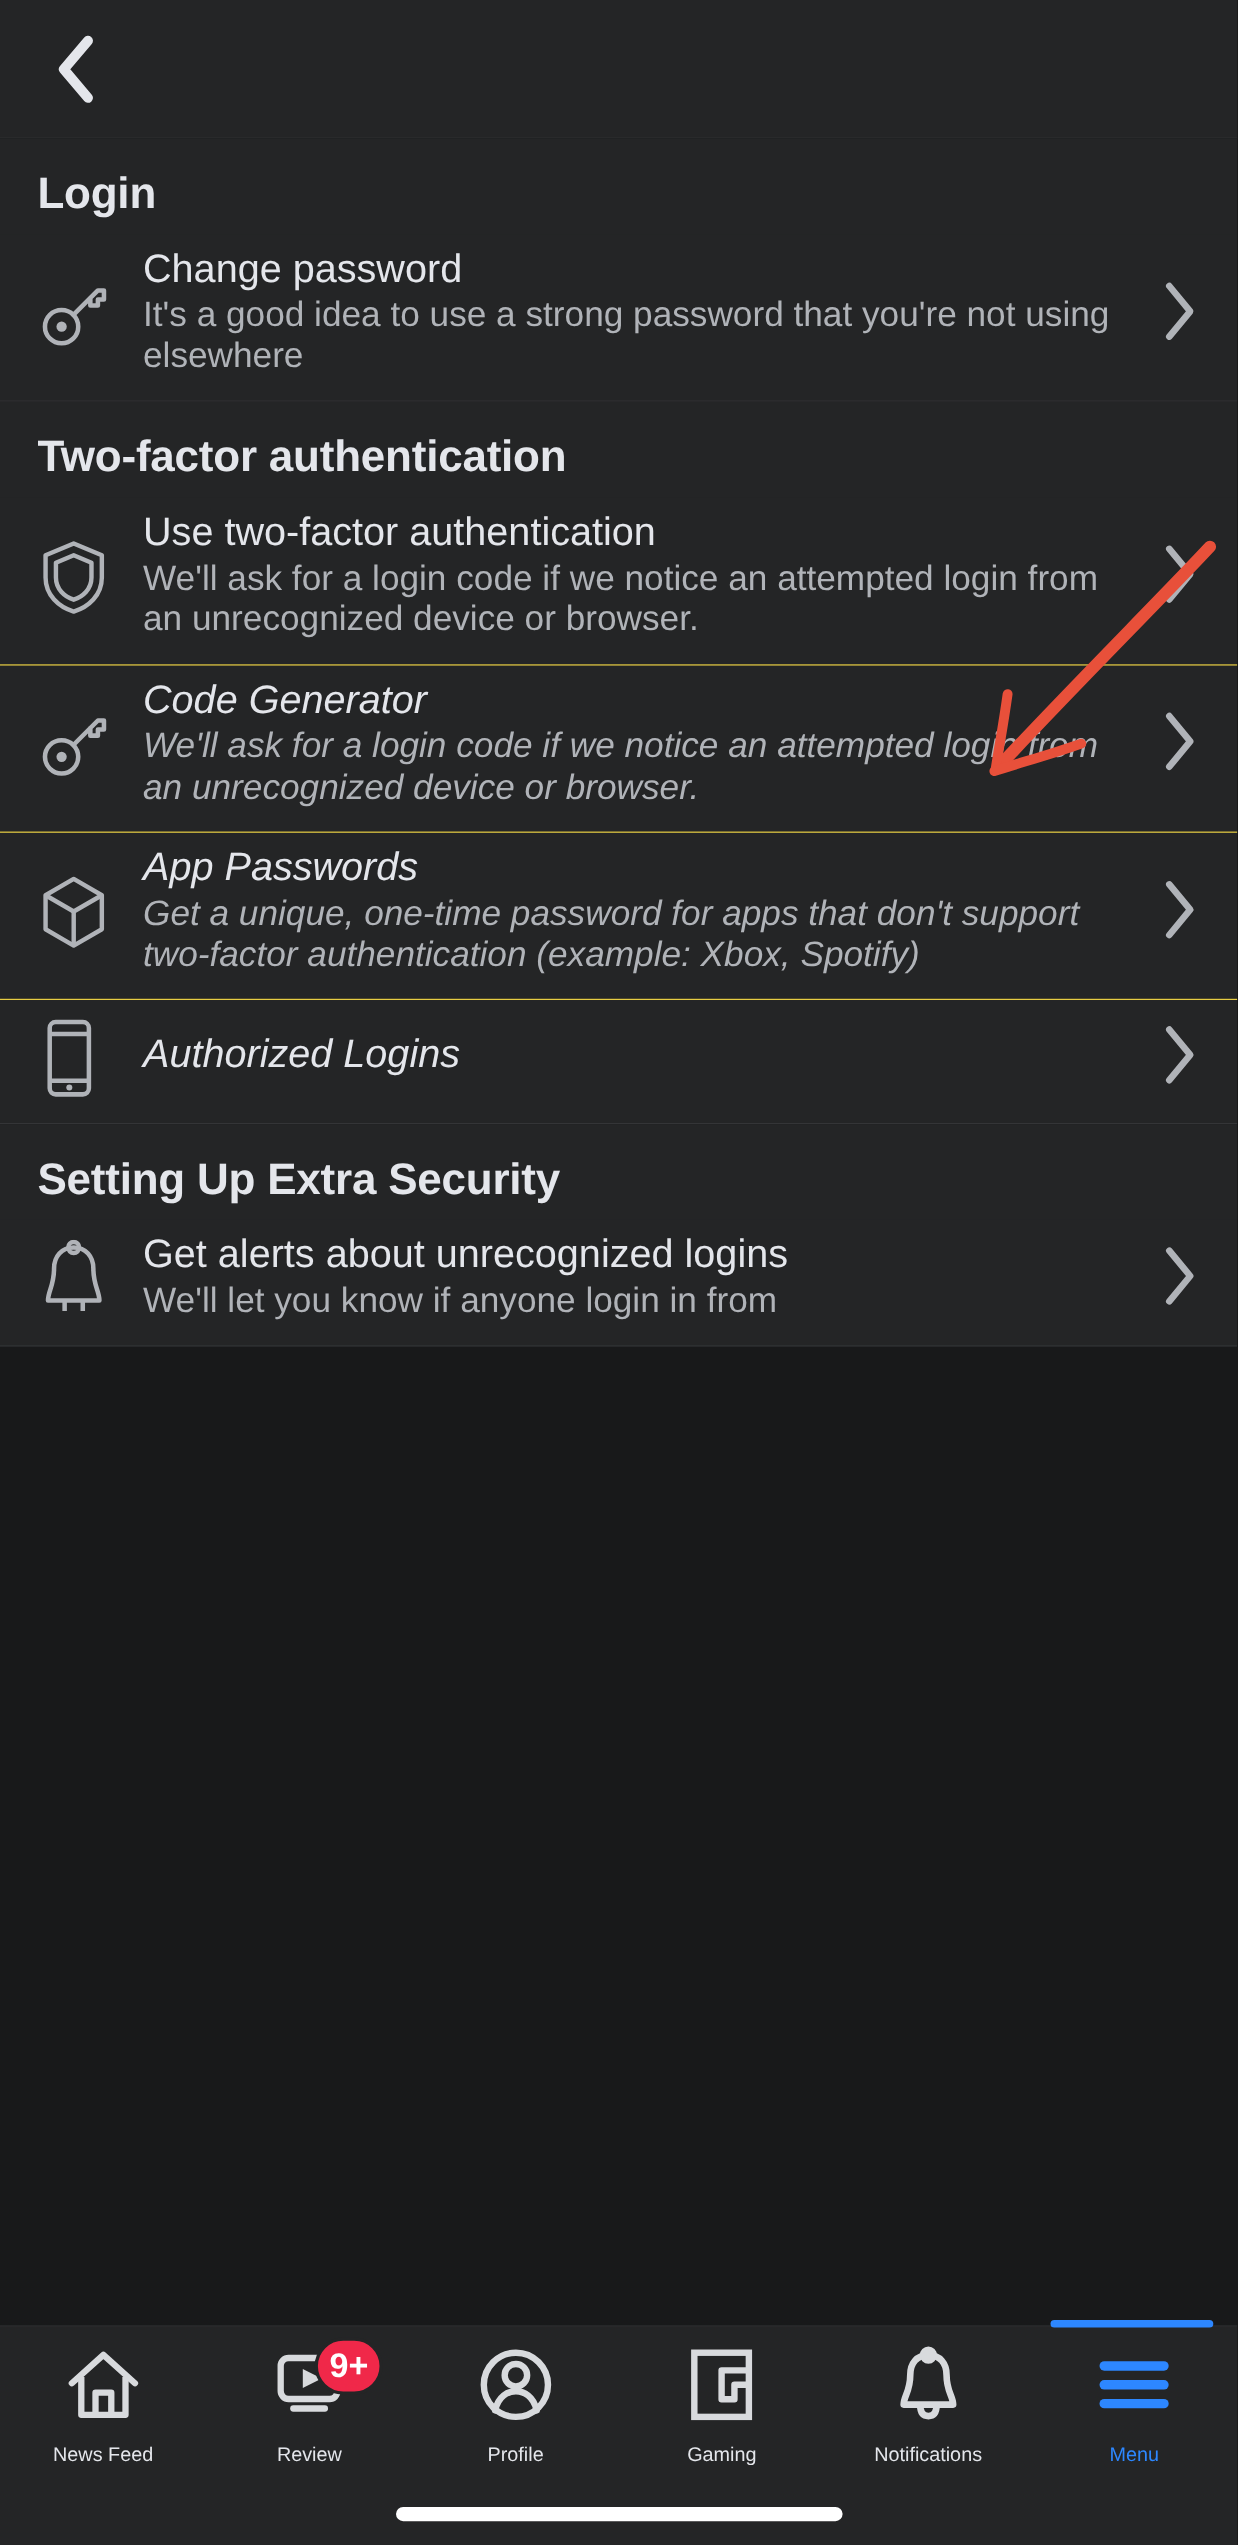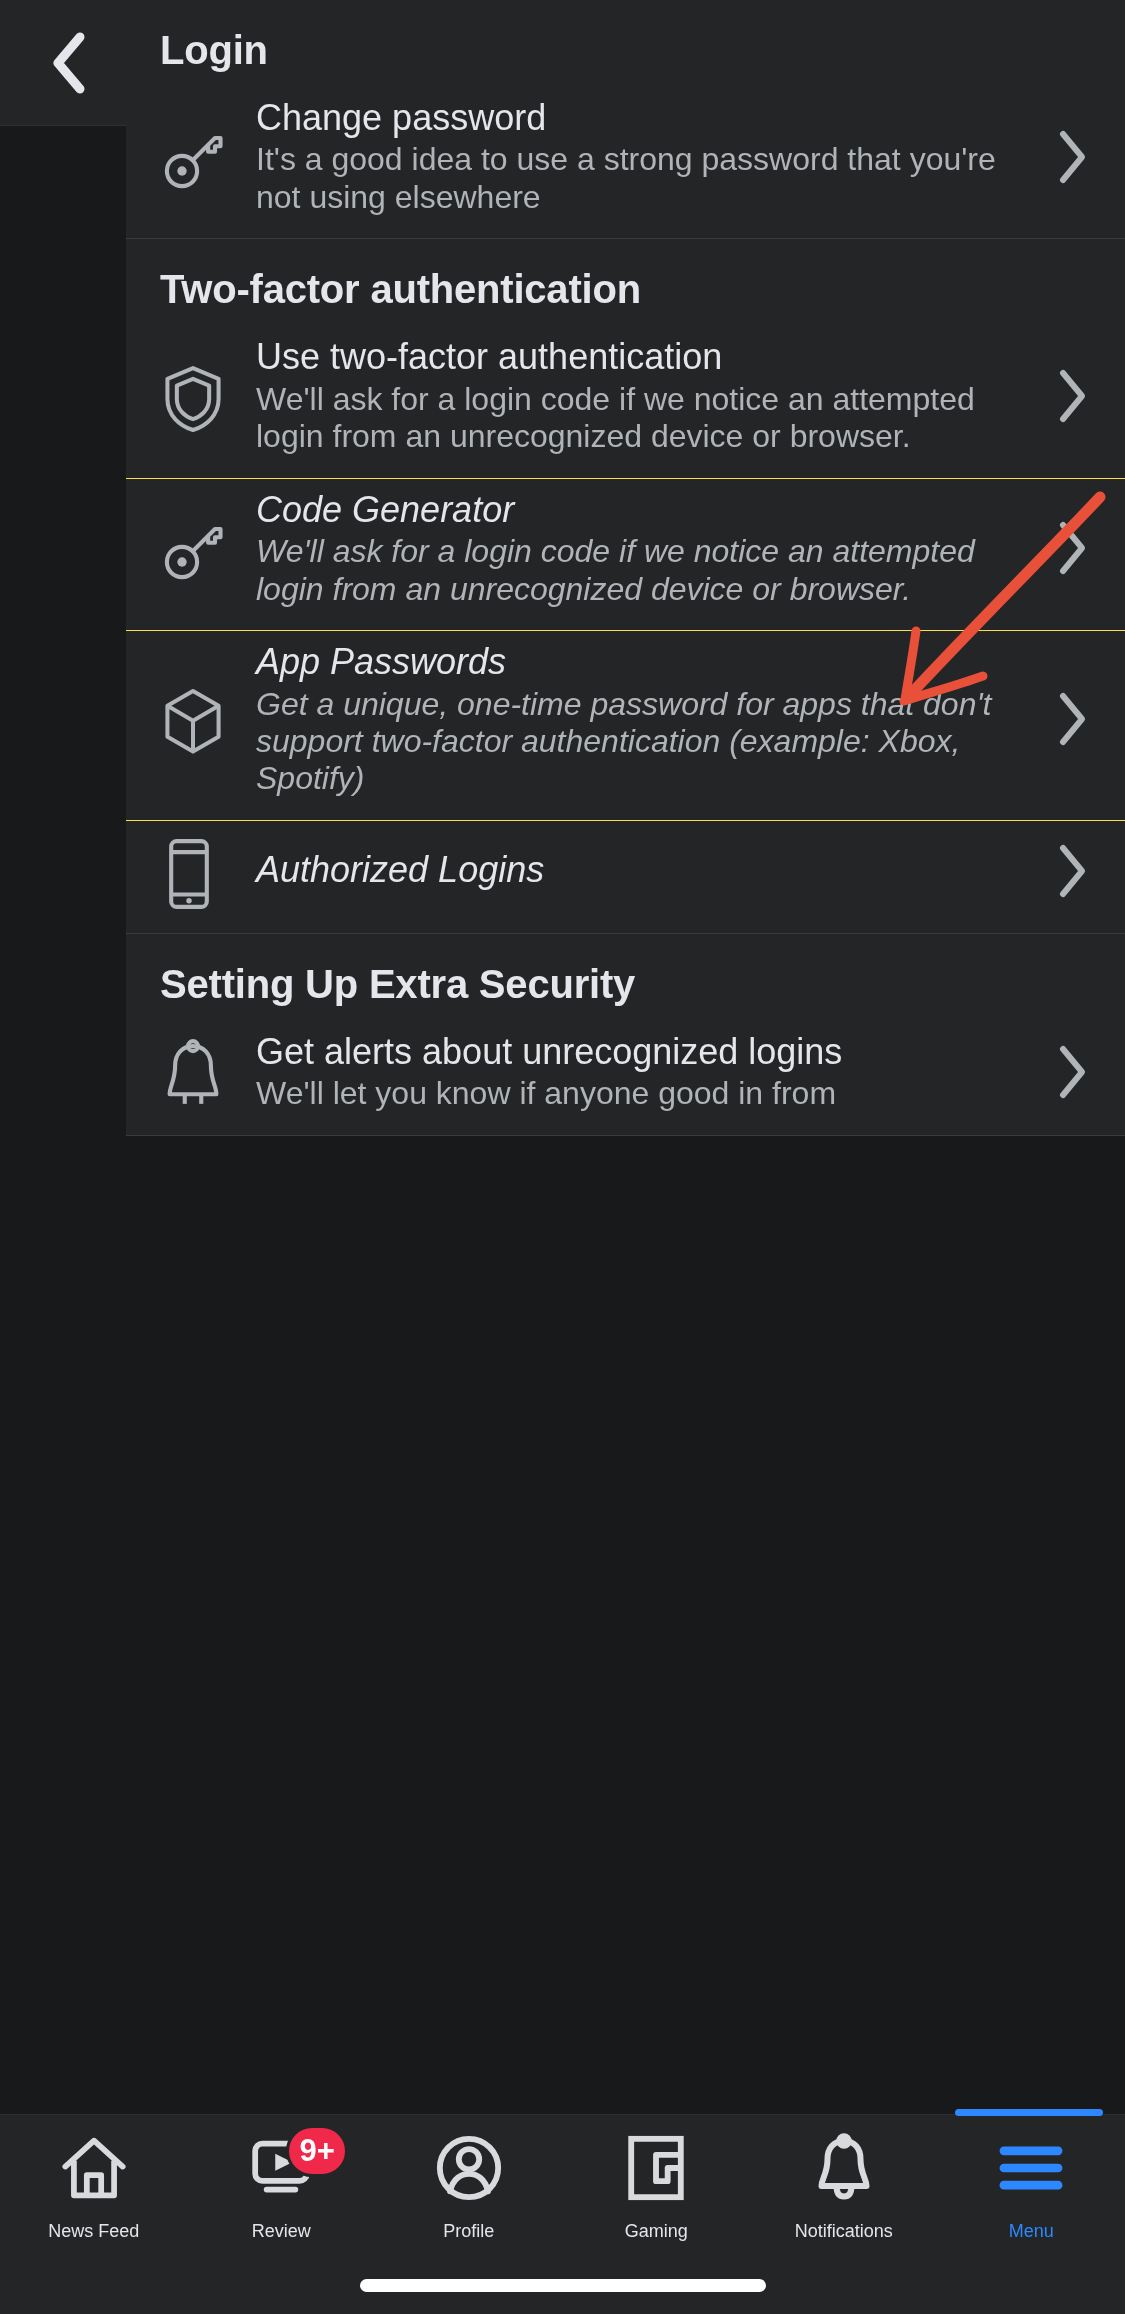--- a/index.html
+++ b/index.html
@@ -9,21 +9,21 @@
     background: #18191a;
     font-family: "Liberation Sans", sans-serif;
     overflow: hidden;
   }
   .phone {
     position: relative;
     width: 1125px;
     height: 2314px;
     background: #18191a;
     display: flex;
-    flex-direction: row;
+    flex-direction: column;
   }
 
   
   .topbar {
     height: 126px;
     flex: 0 0 126px;
     background: #242526;
     display: flex;
     align-items: center;
     padding-left: 34px;
@@ -300,21 +300,21 @@
         <div class="row-icon">
           <svg width="66" height="72" viewBox="0 0 48 52">
             <path d="M24 5 C16 5 11 11 11 19 C11 30 7 34 7 40 L41 40 C41 34 37 30 37 19 C37 11 32 5 24 5 Z" fill="none" stroke="#b0b3b8" stroke-width="3" stroke-linejoin="round"></path>
             <circle cx="24" cy="5" r="3.6" fill="none" stroke="#b0b3b8" stroke-width="3"></circle>
             <line x1="18" y1="40" x2="18" y2="47" stroke="#b0b3b8" stroke-width="3"></line>
             <line x1="30" y1="40" x2="30" y2="47" stroke="#b0b3b8" stroke-width="3"></line>
           </svg>
         </div>
         <div class="row-text">
           <div class="row-title">Get alerts about unrecognized logins</div>
-          <div class="row-sub">We'll let you know if anyone good in from</div>
+          <div class="row-sub">We'll let you know if anyone login in from</div>
         </div>
         <div class="chev">
           <svg width="34" height="56" viewBox="0 0 34 56">
             <polyline points="8,5 27,28 8,51" fill="none" stroke="#b0b3b8" stroke-width="6" stroke-linecap="round" stroke-linejoin="round"></polyline>
           </svg>
         </div>
       </div>
     </div>
 
   </div>

